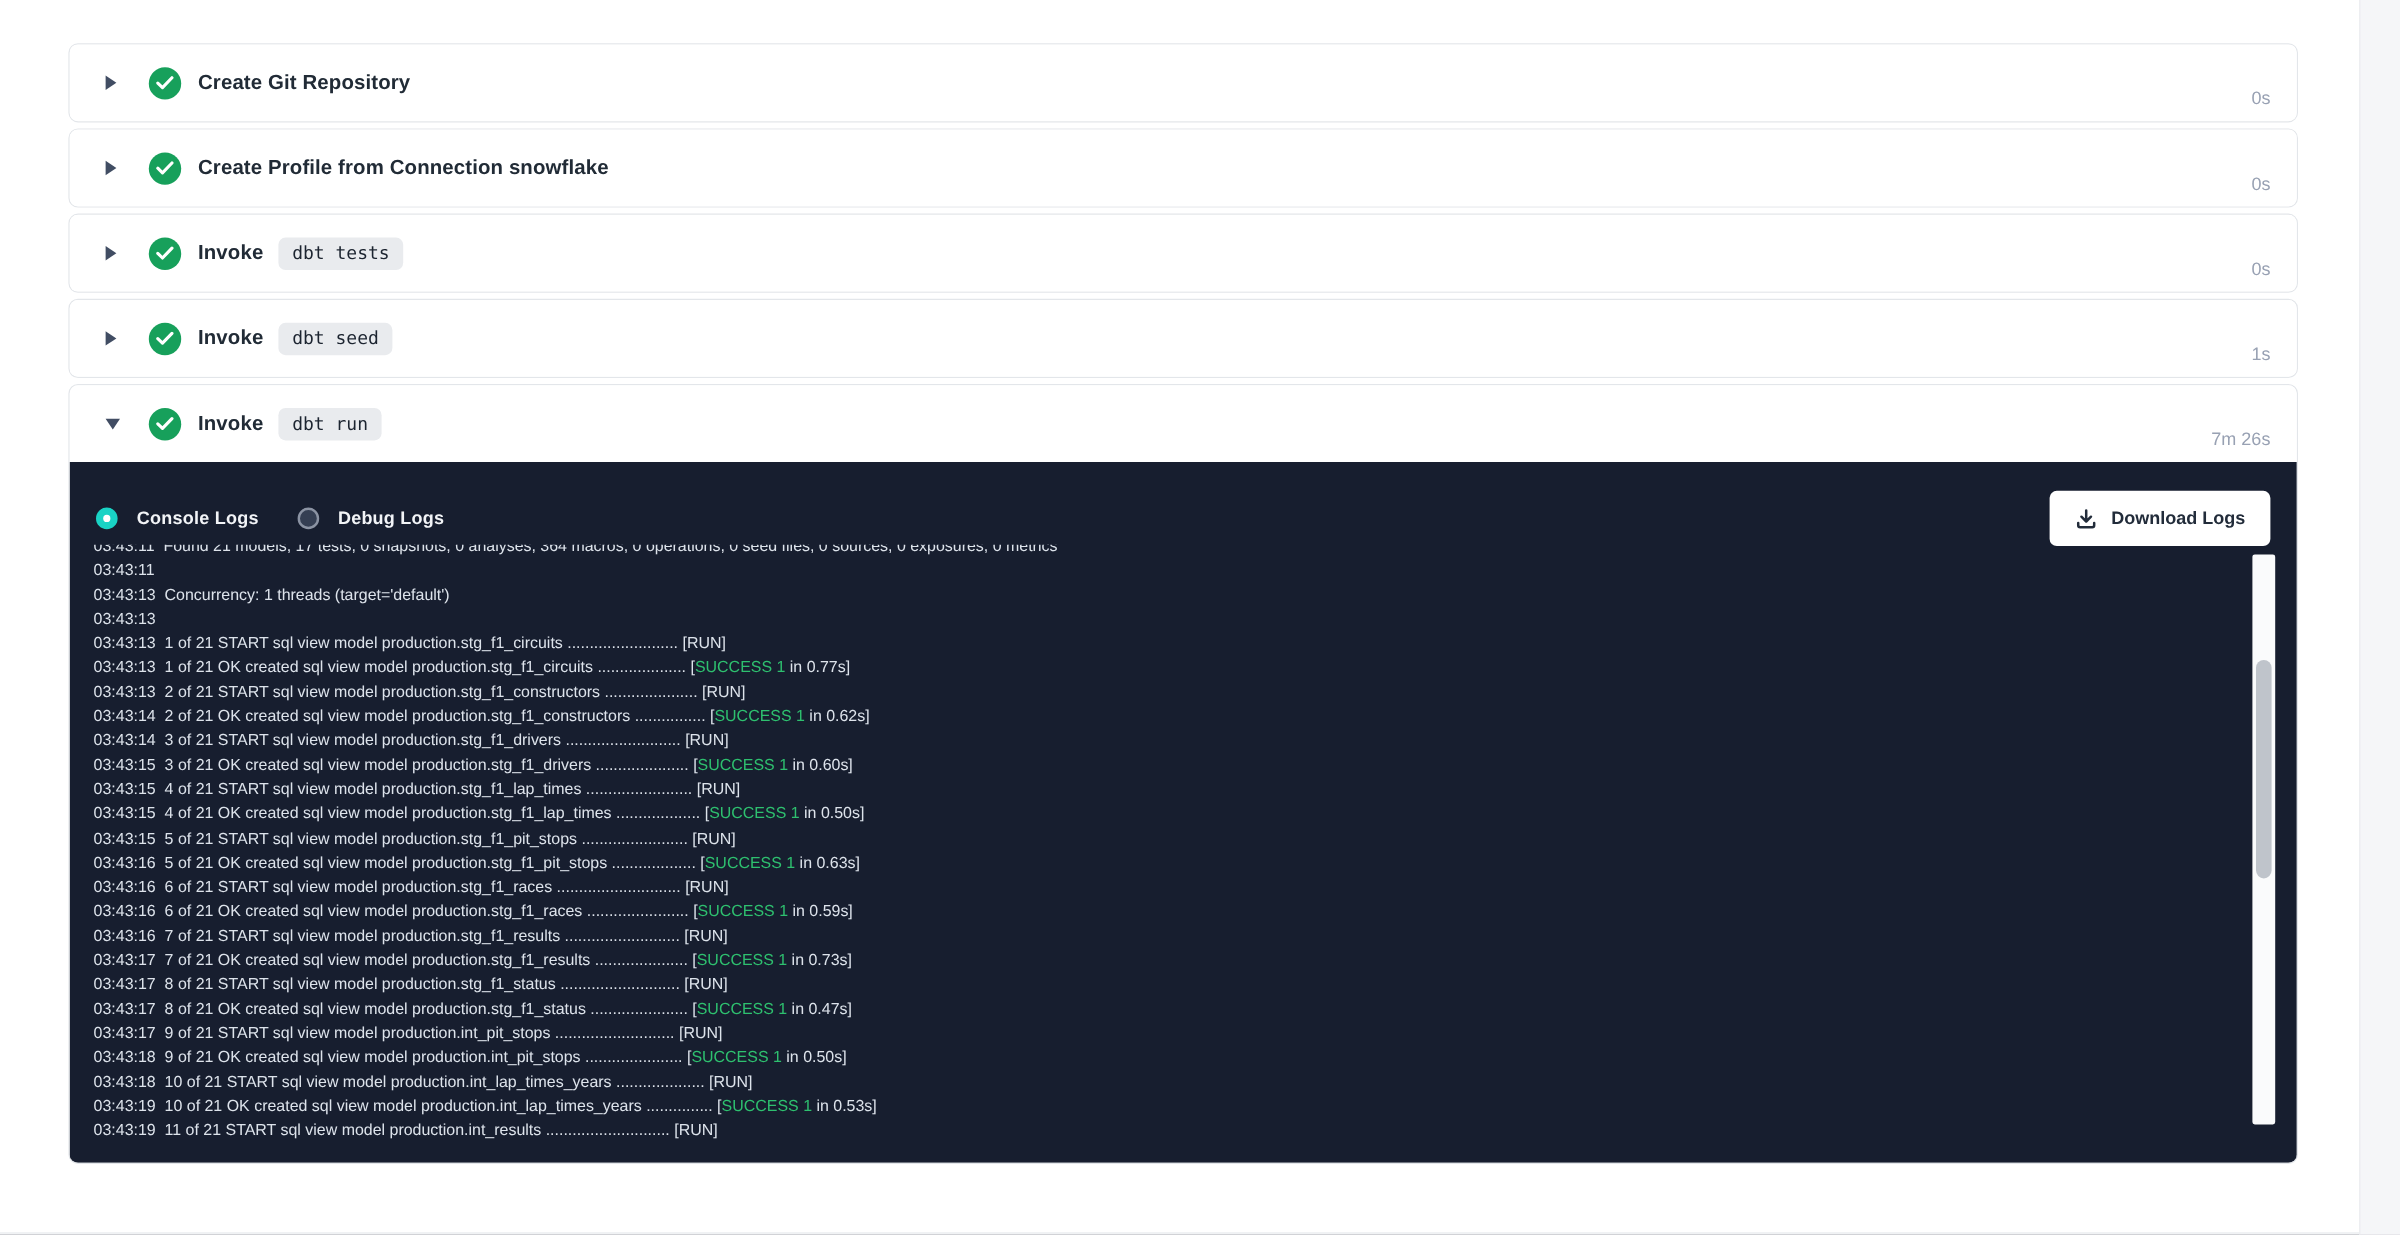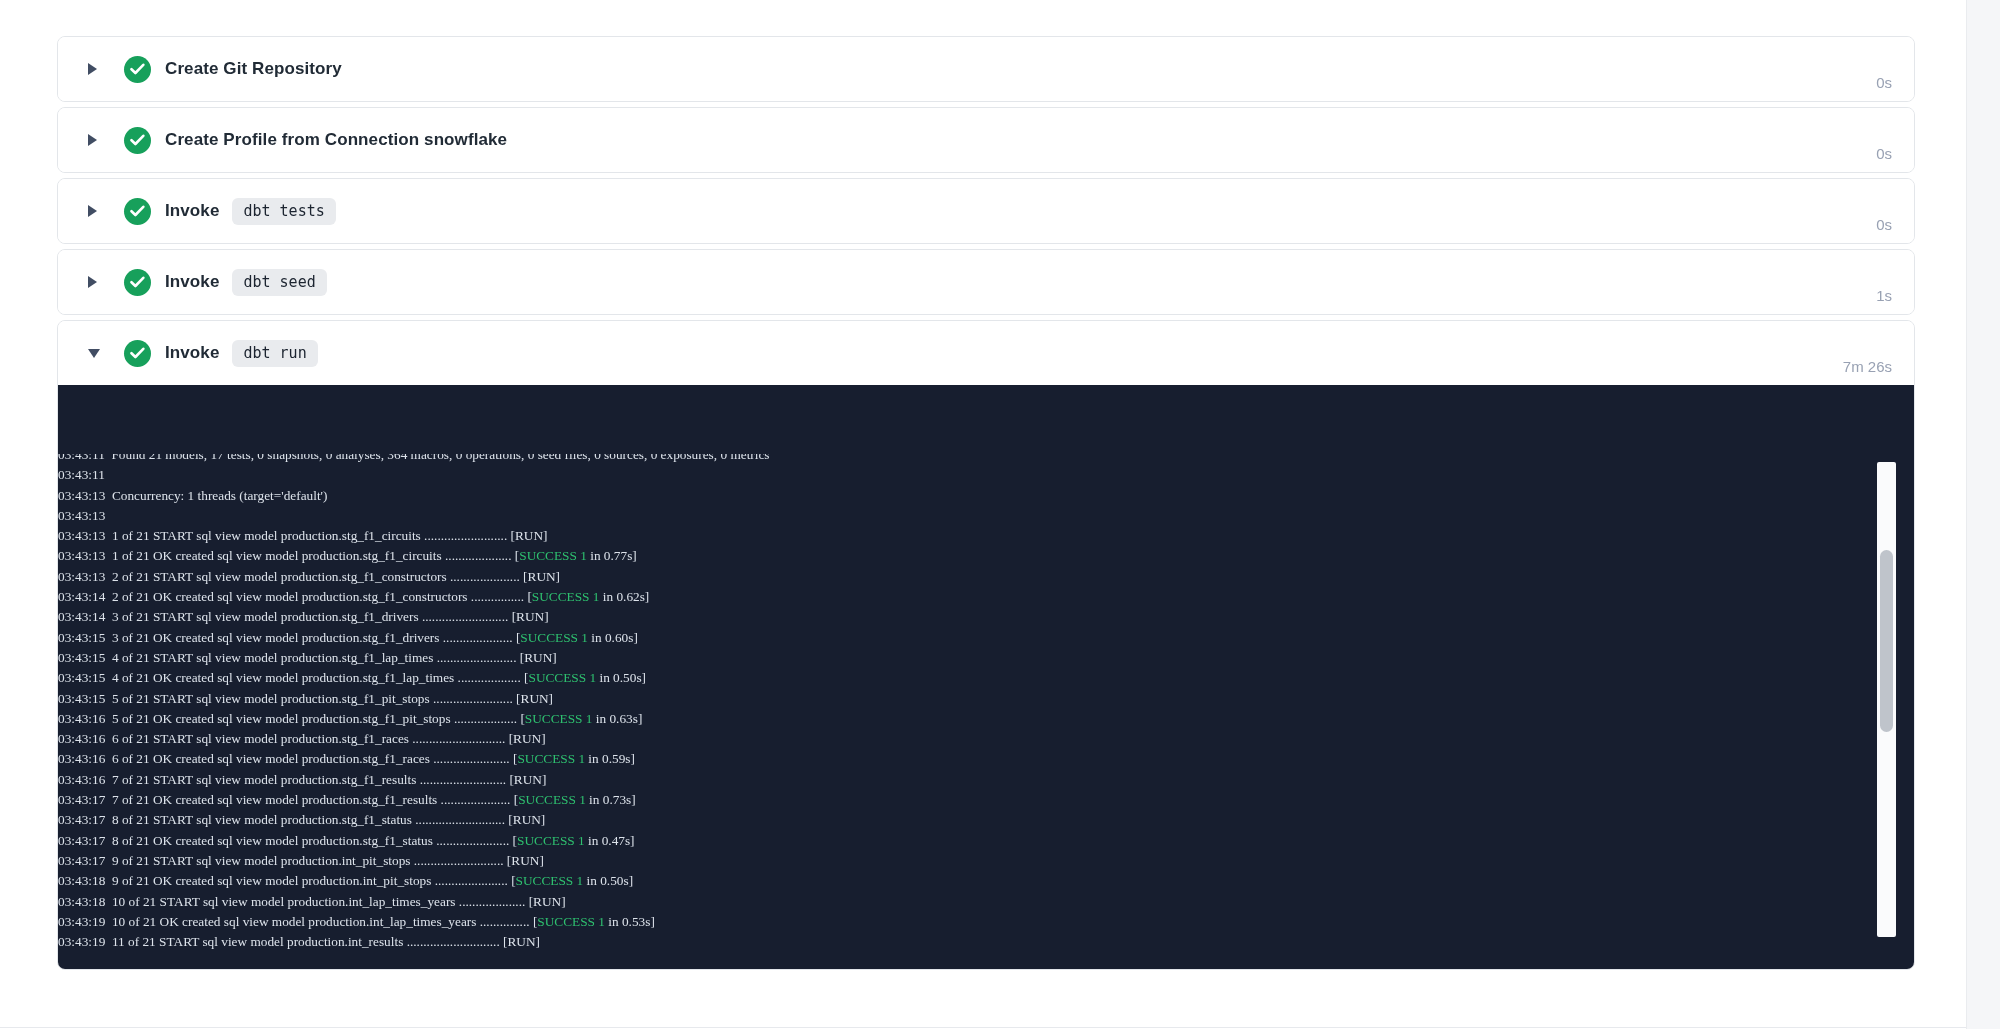--- a/index.html
+++ b/index.html
@@ -66,22 +66,22 @@
     margin-left:auto; height:46px; padding:0 21px; border:none; border-radius:6px;
     background:#ffffff; color:#222c3a; font-family:"Liberation Sans", sans-serif;
     font-size:15px; font-weight:700; display:flex; align-items:center; gap:11px; cursor:pointer;
   }
   .download-btn svg { display:block; }
 
   .log-viewport {
     position:absolute; top:69px; left:0; right:0; bottom:0; overflow:hidden;
   }
   .log-inner {
-    margin-top:-9px; 
-    font-family:Liberation Serif, serif; font-size:13.3px; line-height:20.3px;
+    margin-top:-9px; padding-left:20px;
+    font-family:Liberation Sans, sans-serif; font-size:13.3px; line-height:20.3px;
     color:#dde3eb; white-space:pre;
   }
   .log-line { white-space:pre; }
   .log-green { color:var(--log-green,#2ec06f); }
 
   .scrollbar-track {
     position:absolute; top:77px; right:18px; width:19px; height:475px;
     background:#fafbfc; border-radius:2px;
   }
   .scrollbar-thumb {
@@ -160,20 +160,39 @@
           <span class="check">
             <svg width="15" height="12" viewBox="0 0 15 12">
               <path d="M1.5 6.2 L5.4 10 L13.3 1.8" fill="none" stroke="#ffffff" stroke-width="2.6" stroke-linecap="round" stroke-linejoin="round"></path>
             </svg>
           </span>
           <span class="step-label">Invoke</span>
           <code class="step-cmd">dbt run</code>
           <span class="step-duration">7m 26s</span>
         </div>
         <div class="console">
+          <div class="console-toolbar">
+            <label class="radio">
+              <span class="radio-dot selected"></span>
+              <span class="radio-label">Console Logs</span>
+            </label>
+            <label class="radio">
+              <span class="radio-dot unselected"></span>
+              <span class="radio-label">Debug Logs</span>
+            </label>
+            <button class="download-btn">
+              <span>
+                <svg width="19" height="19" viewBox="0 0 20 20">
+                  <path d="M10 2.5 V12 M5.8 8 L10 12.2 L14.2 8" fill="none" stroke="#222c3a" stroke-width="2.2" stroke-linecap="round" stroke-linejoin="round"></path>
+                  <path d="M3 13.5 V15.5 Q3 17.2 4.7 17.2 H15.3 Q17 17.2 17 15.5 V13.5" fill="none" stroke="#222c3a" stroke-width="2.2" stroke-linecap="round"></path>
+                </svg>
+              </span>
+              <span>Download Logs</span>
+            </button>
+          </div>
           <div class="log-viewport">
             <div class="log-inner"><div class="log-line">03:43:11  Found 21 models, 17 tests, 0 snapshots, 0 analyses, 364 macros, 0 operations, 0 seed files, 0 sources, 0 exposures, 0 metrics</div><div class="log-line">03:43:11  </div><div class="log-line">03:43:13  Concurrency: 1 threads (target='default')</div><div class="log-line">03:43:13  </div><div class="log-line">03:43:13  1 of 21 START sql view model production.stg_f1_circuits ......................... [RUN]</div><div class="log-line">03:43:13  1 of 21 OK created sql view model production.stg_f1_circuits .................... [<span class="log-green">SUCCESS 1</span> in 0.77s]</div><div class="log-line">03:43:13  2 of 21 START sql view model production.stg_f1_constructors ..................... [RUN]</div><div class="log-line">03:43:14  2 of 21 OK created sql view model production.stg_f1_constructors ................ [<span class="log-green">SUCCESS 1</span> in 0.62s]</div><div class="log-line">03:43:14  3 of 21 START sql view model production.stg_f1_drivers .......................... [RUN]</div><div class="log-line">03:43:15  3 of 21 OK created sql view model production.stg_f1_drivers ..................... [<span class="log-green">SUCCESS 1</span> in 0.60s]</div><div class="log-line">03:43:15  4 of 21 START sql view model production.stg_f1_lap_times ........................ [RUN]</div><div class="log-line">03:43:15  4 of 21 OK created sql view model production.stg_f1_lap_times ................... [<span class="log-green">SUCCESS 1</span> in 0.50s]</div><div class="log-line">03:43:15  5 of 21 START sql view model production.stg_f1_pit_stops ........................ [RUN]</div><div class="log-line">03:43:16  5 of 21 OK created sql view model production.stg_f1_pit_stops ................... [<span class="log-green">SUCCESS 1</span> in 0.63s]</div><div class="log-line">03:43:16  6 of 21 START sql view model production.stg_f1_races ............................ [RUN]</div><div class="log-line">03:43:16  6 of 21 OK created sql view model production.stg_f1_races ....................... [<span class="log-green">SUCCESS 1</span> in 0.59s]</div><div class="log-line">03:43:16  7 of 21 START sql view model production.stg_f1_results .......................... [RUN]</div><div class="log-line">03:43:17  7 of 21 OK created sql view model production.stg_f1_results ..................... [<span class="log-green">SUCCESS 1</span> in 0.73s]</div><div class="log-line">03:43:17  8 of 21 START sql view model production.stg_f1_status ........................... [RUN]</div><div class="log-line">03:43:17  8 of 21 OK created sql view model production.stg_f1_status ...................... [<span class="log-green">SUCCESS 1</span> in 0.47s]</div><div class="log-line">03:43:17  9 of 21 START sql view model production.int_pit_stops ........................... [RUN]</div><div class="log-line">03:43:18  9 of 21 OK created sql view model production.int_pit_stops ...................... [<span class="log-green">SUCCESS 1</span> in 0.50s]</div><div class="log-line">03:43:18  10 of 21 START sql view model production.int_lap_times_years .................... [RUN]</div><div class="log-line">03:43:19  10 of 21 OK created sql view model production.int_lap_times_years ............... [<span class="log-green">SUCCESS 1</span> in 0.53s]</div><div class="log-line">03:43:19  11 of 21 START sql view model production.int_results ............................ [RUN]</div></div>
           </div>
           <div class="scrollbar-track">
             <div class="scrollbar-thumb"></div>
           </div>
         </div>
       </section>
     </div>
 </div>

